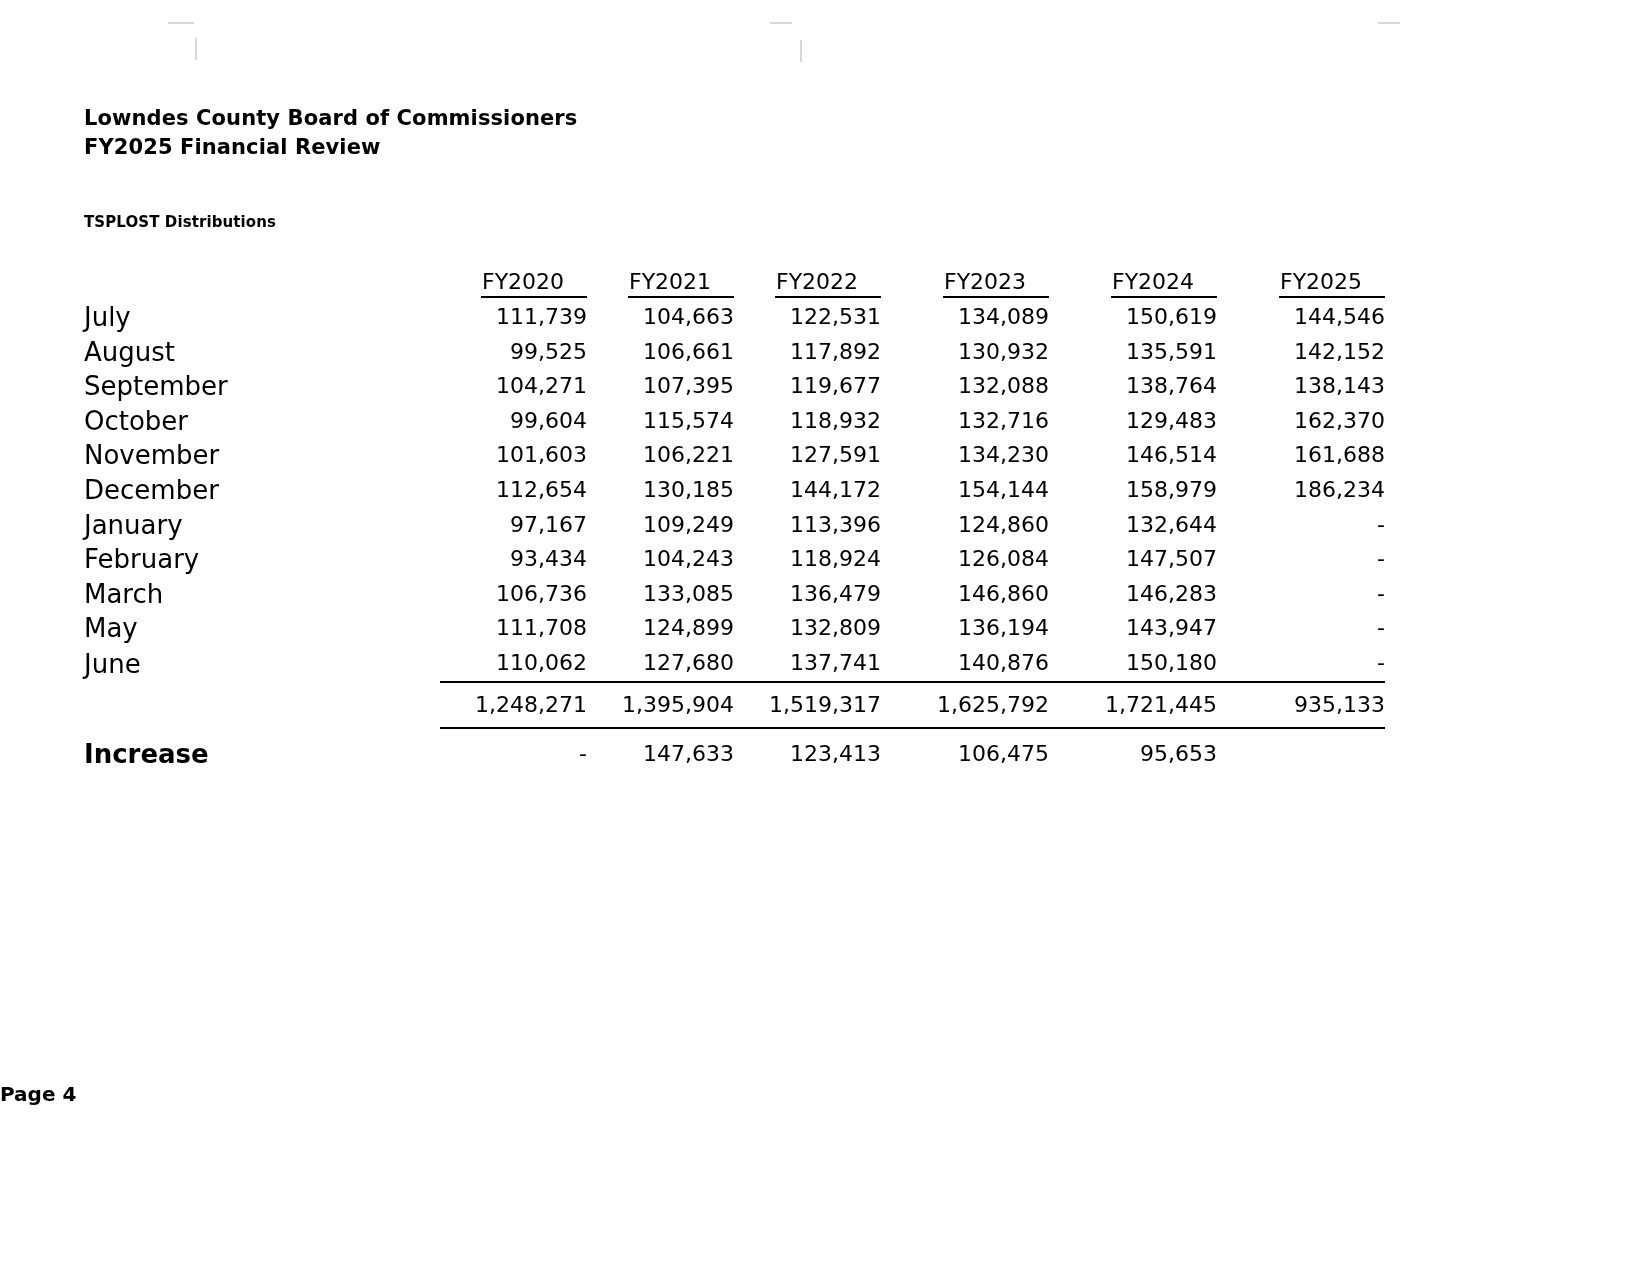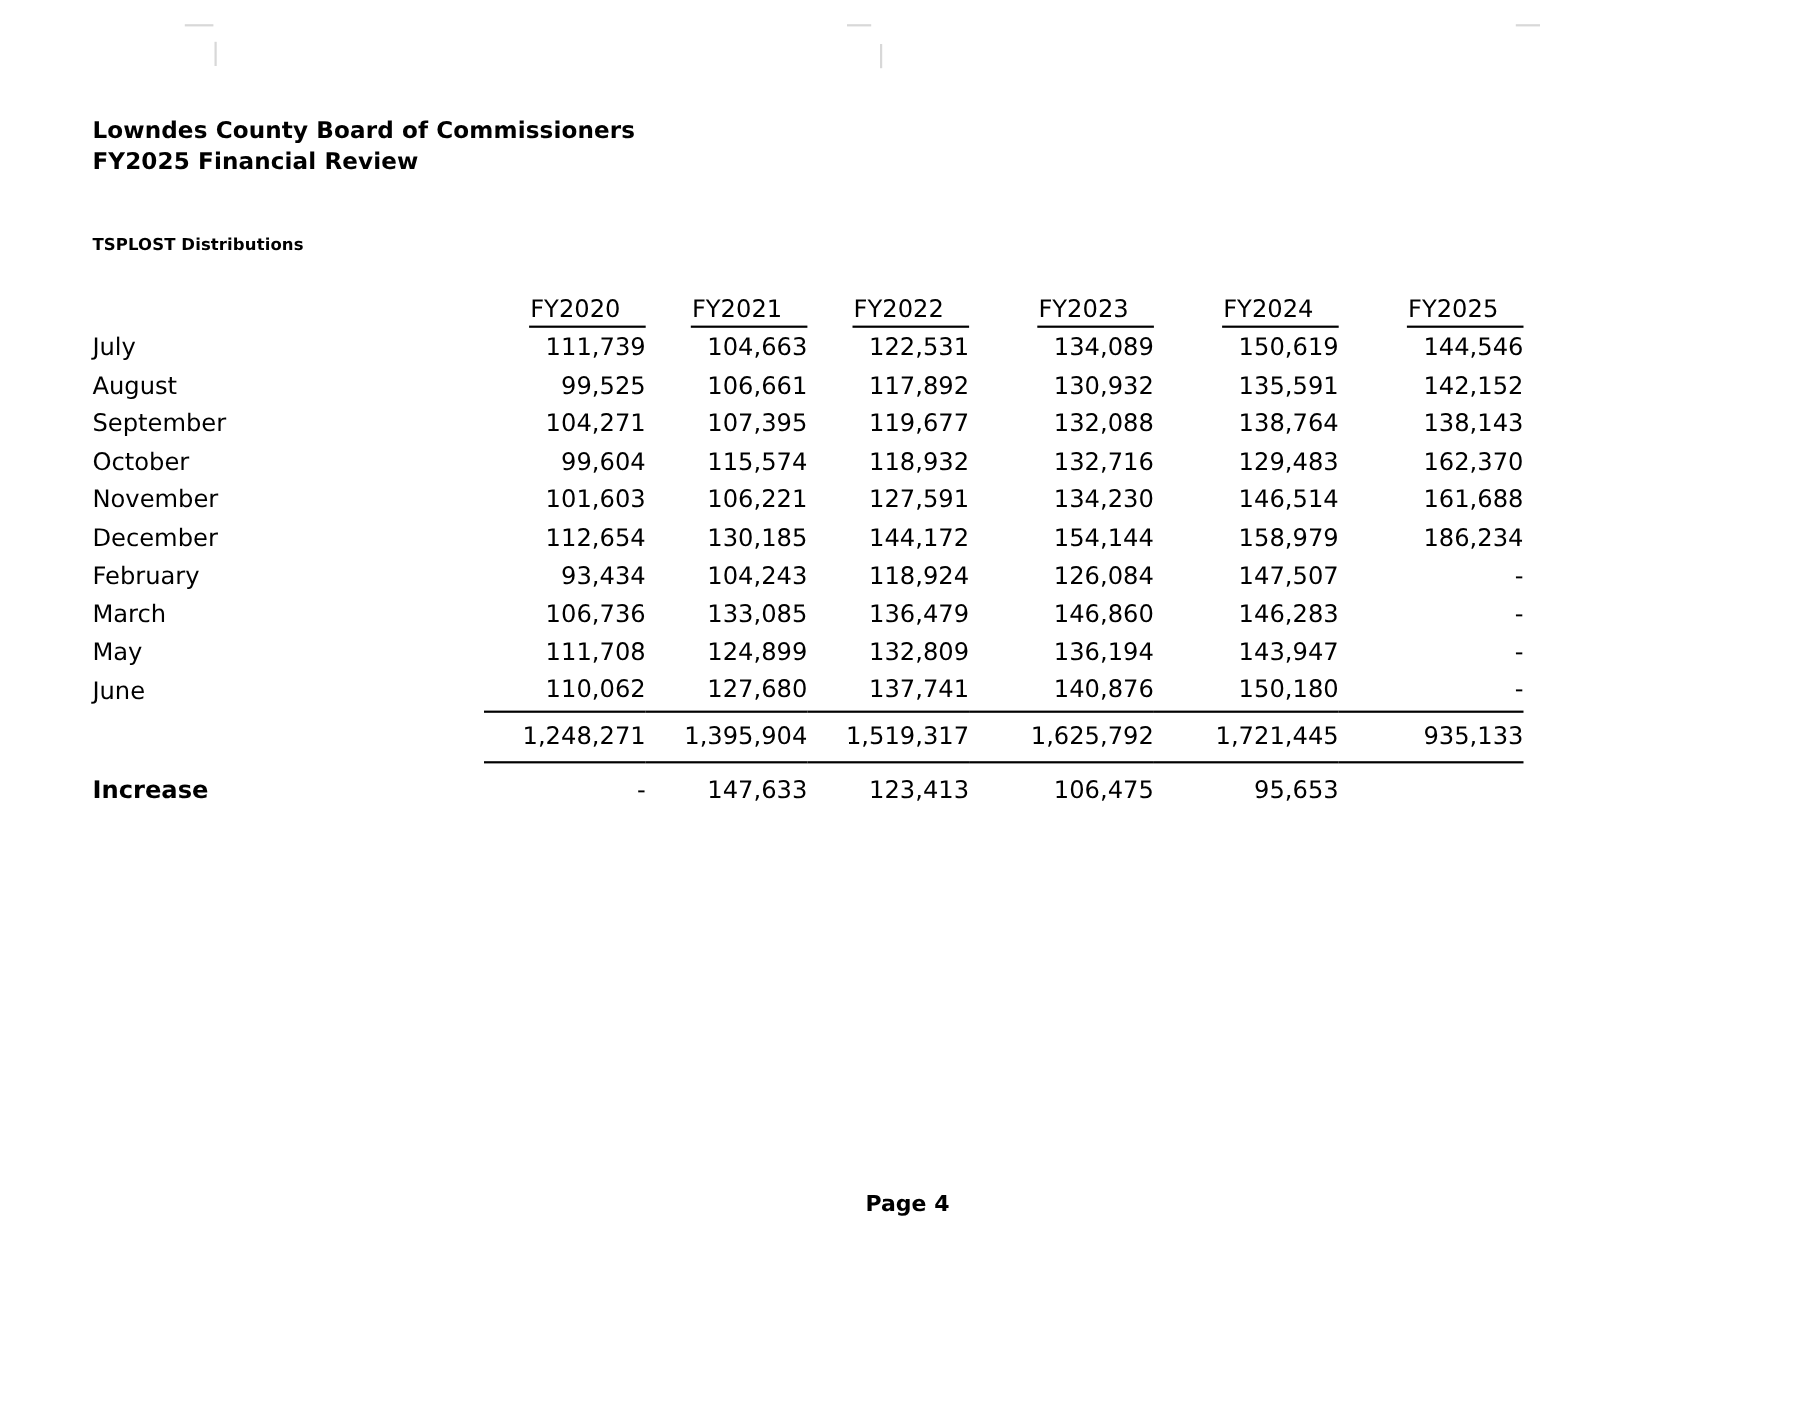--- a/index.html
+++ b/index.html
@@ -62,21 +62,21 @@
     white-space: nowrap;
   }
 
   
   col.c-label { width: 356px; }
   col.c-num   { width: 147px; }
   col.c-numw  { width: 168px; }
 
   .lbl {
     text-align: left;
-    font-size: 22px;
+    font-size: 26px;
     height: 34.6px;
     line-height: 34.6px;
     padding-right: 10px;
   }
   .num {
     text-align: right;
     font-size: 22px;
     height: 34.6px;
     line-height: 34.6px;
     padding-right: 2px;
@@ -114,21 +114,21 @@
   }
   tr.increase td.lbl { font-weight: bold; }
 
   .dash { letter-spacing: 0; }
 
   .page-footer {
     position: absolute;
     left: 0;
     top: 1082px;
     width: 1650px;
-    text-align: center;
+    text-align: left;
     font-weight: bold;
     font-size: 20px;
   }
 </style>
 </head>
 <body>
 
 <div id="page">
 
   <div class="scan-mark m1"></div>
@@ -214,20 +214,29 @@
       <tr>
         <td class="lbl">December</td>
         <td class="num">112,654</td>
         <td class="num">130,185</td>
         <td class="num">144,172</td>
         <td class="num">154,144</td>
         <td class="num">158,979</td>
         <td class="num">186,234</td>
       </tr>
       <tr>
+        <td class="lbl">January</td>
+        <td class="num">97,167</td>
+        <td class="num">109,249</td>
+        <td class="num">113,396</td>
+        <td class="num">124,860</td>
+        <td class="num">132,644</td>
+        <td class="num dash">-</td>
+      </tr>
+      <tr>
         <td class="lbl">February</td>
         <td class="num">93,434</td>
         <td class="num">104,243</td>
         <td class="num">118,924</td>
         <td class="num">126,084</td>
         <td class="num">147,507</td>
         <td class="num dash">-</td>
       </tr>
       <tr>
         <td class="lbl">March</td>

